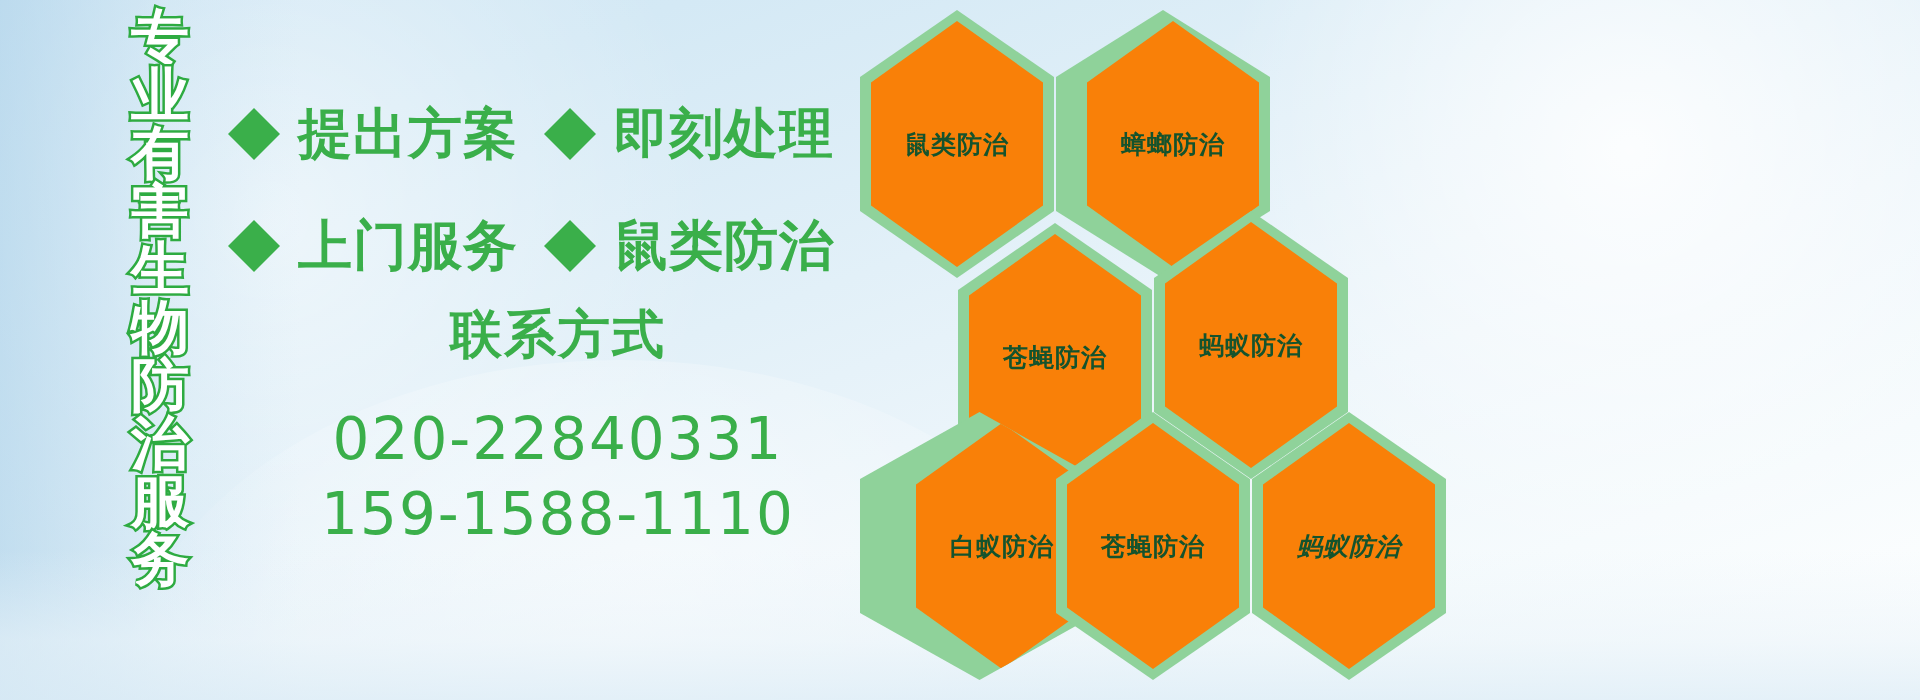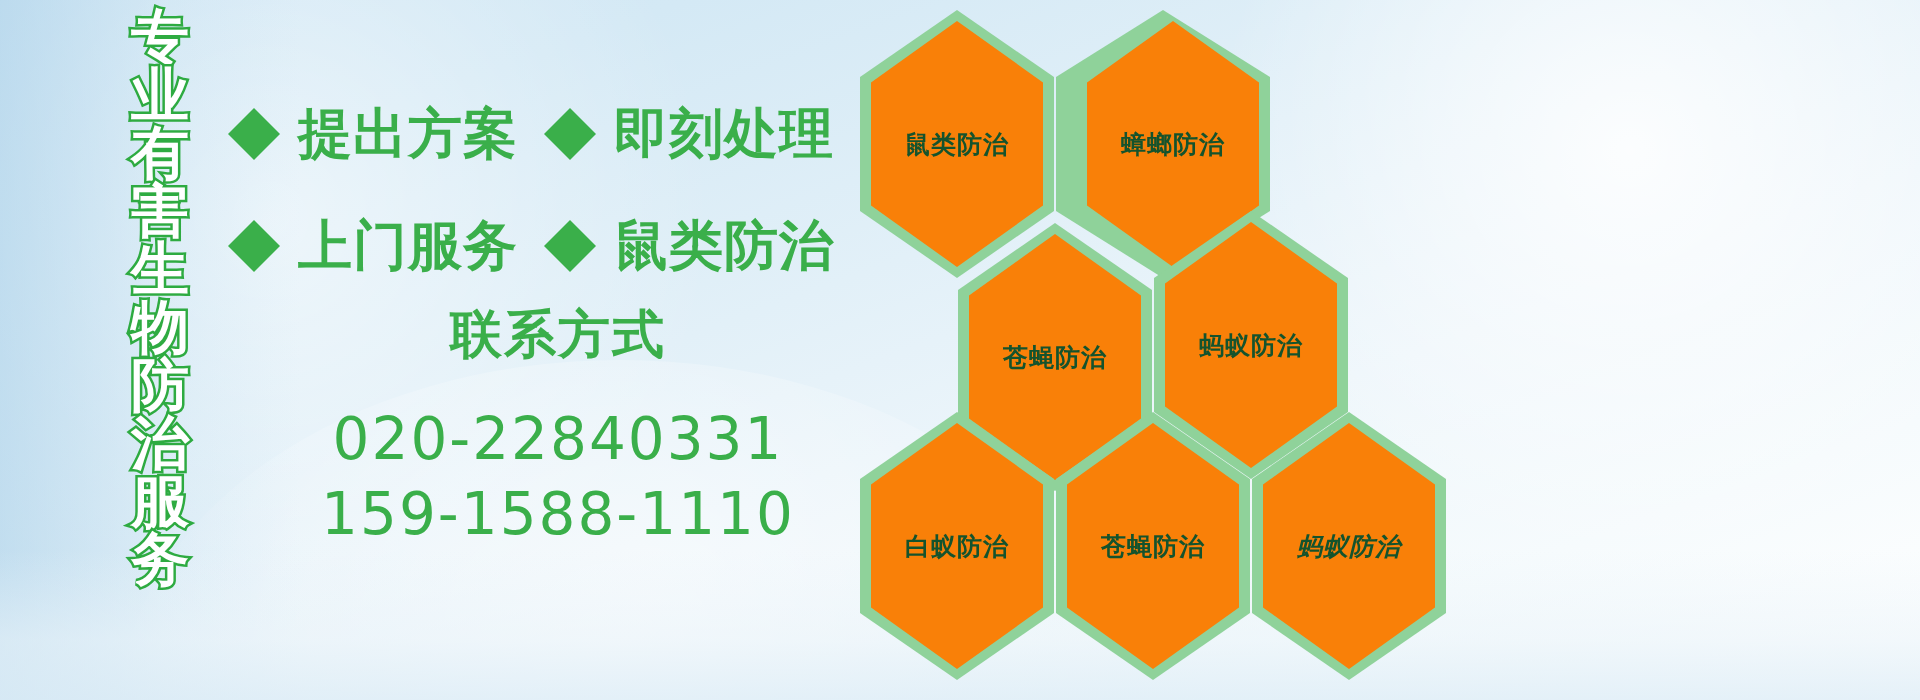--- a/index.html
+++ b/index.html
@@ -292,21 +292,21 @@
         <span class="hex-label">苍蝇防治</span>
       </div>
     </div>
 
     <div class="hex" style="left:294px; top:211px;">
       <div class="hex-inner">
         <span class="hex-label">蚂蚁防治</span>
       </div>
     </div>
 
-    <div class="hex" style="left:0px;   top:412px;">
+    <div class="hex" style="left:0px;   top:412px;padding-left:45px;">
       <div class="hex-inner">
         <span class="hex-label">白蚁防治</span>
       </div>
     </div>
 
     <div class="hex" style="left:196px; top:412px;">
       <div class="hex-inner">
         <span class="hex-label">苍蝇防治</span>
       </div>
     </div>

